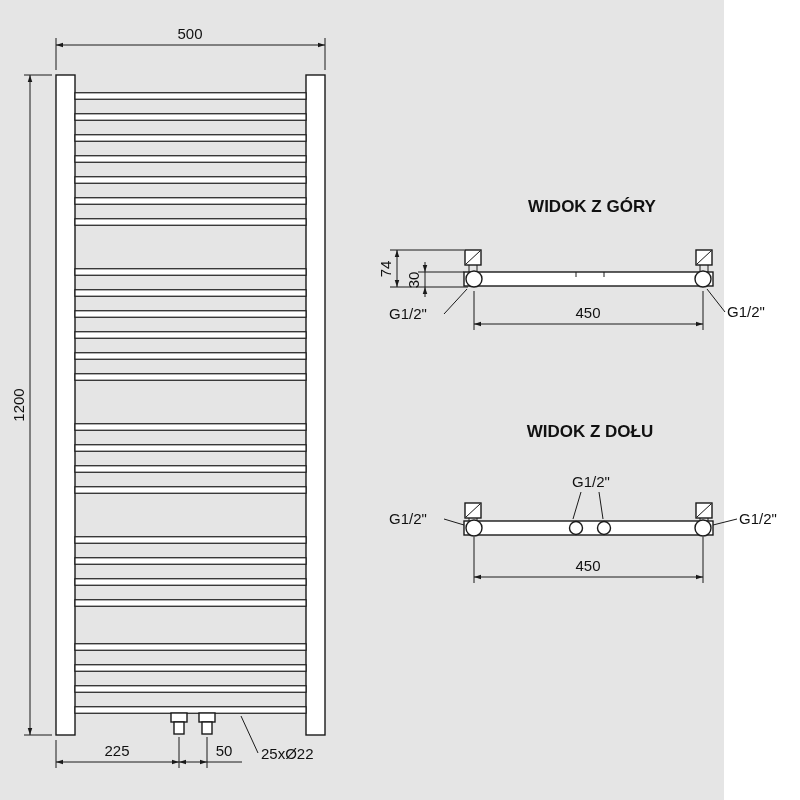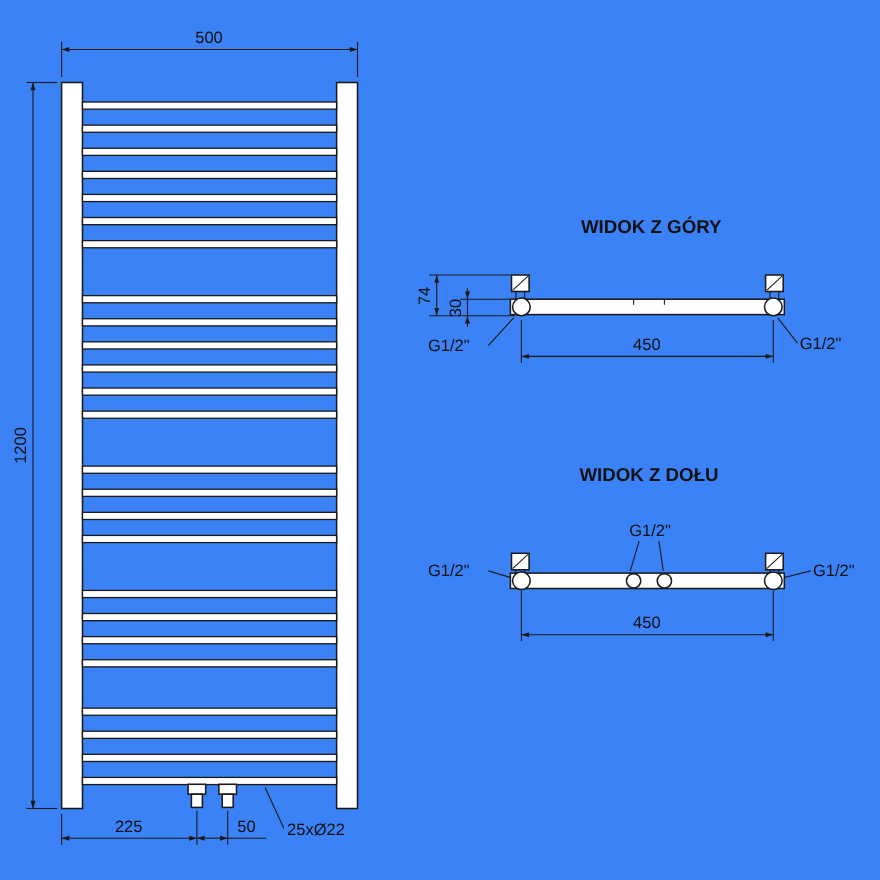--- a/index.html
+++ b/index.html
@@ -1,20 +1,20 @@
 <!DOCTYPE html>
 <html><head>
 <meta charset="utf-8">
 <style>
   html, body { margin: 0; padding: 0; background: #ffffff; }
   .canvas {
     position: relative;
-    width: 800px;
+    width: 724px;
     height: 800px;
-    background: #3b82f6;
+    background: #e5e5e5;
     font-family: "Liberation Sans", sans-serif;
   }
   svg { position: absolute; left: 0; top: 0; }
   .obj  { fill: #ffffff; stroke: #1a1a1a; stroke-width: 1.4; }
   .rung { fill: #ffffff; stroke: #1a1a1a; stroke-width: 1.2; }
   .dim  { stroke: #1a1a1a; stroke-width: 1; fill: none; }
   .hatch{ stroke: #1a1a1a; stroke-width: 1; fill: none; }
   text  { font-family: "Liberation Sans", sans-serif; font-size: 15px; fill: #111111; }
   .title{ font-size: 17px; font-weight: 700; }
 </style>

